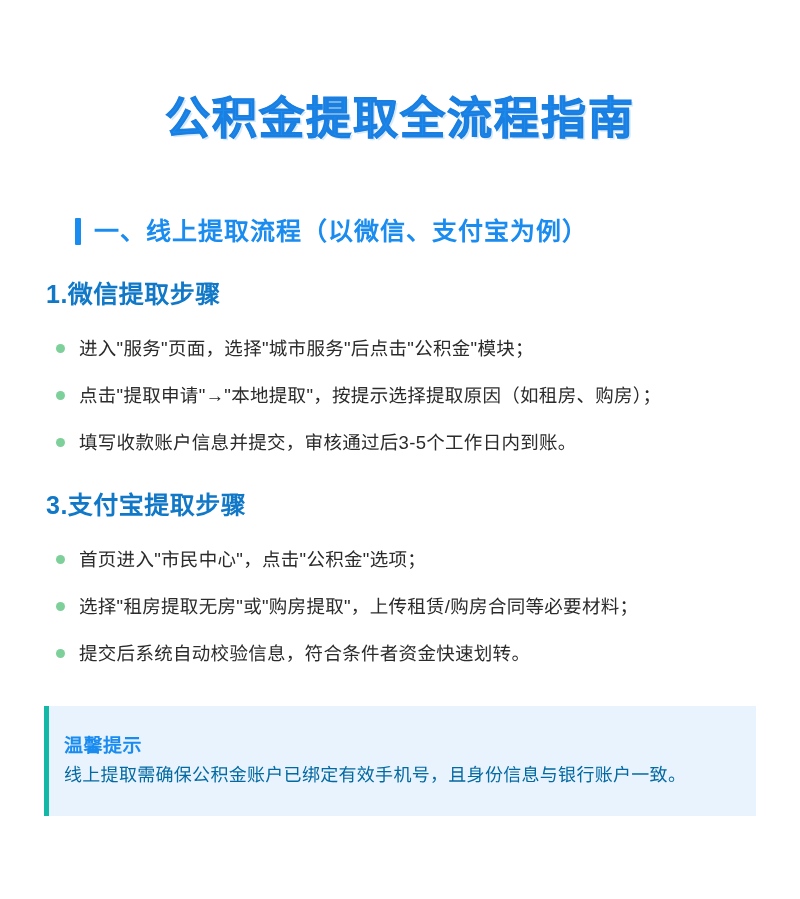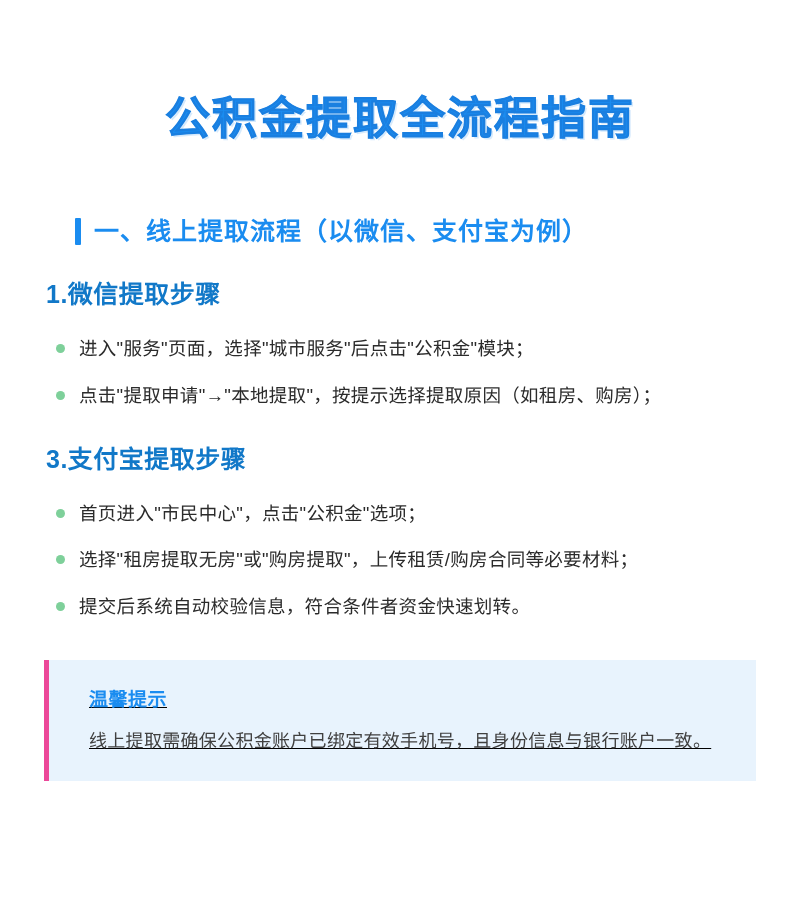--- a/index.html
+++ b/index.html
@@ -98,35 +98,34 @@
     font-size: 18.5px;
     color: #2b2b2b;
     line-height: 1.55;
     letter-spacing: 0.3px;
   }
 
   
   .tip-box {
     margin-top: 38px;
     background: #e8f3fd;
-    border-left: 5px solid #ec4899;
-    padding: 24px 26px 26px 40px;
+    border-left: 5px solid #14b8a6;
+    padding: 24px 26px 26px 15px;
     box-sizing: border-box;
-    text-decoration: underline;
   }
   .tip-title {
     font-size: 19px;
     font-weight: bold;
     color: #1a8cf0;
     letter-spacing: 0.5px;
   }
   .tip-body {
-    margin-top: 16px;
+    margin-top: 4px;
     font-size: 18px;
-    color: #404040;
+    color: #0369a1;
     line-height: 1.6;
     letter-spacing: 0.3px;
   }
 </style>
 </head>
 <body>
 
 <div class="page">
 
   <div class="title-wrap">
@@ -141,20 +140,24 @@
   <h3 class="sub-heading">1.微信提取步骤</h3>
   <ul class="bullets">
     <li>
       <span class="dot"></span>
       <span class="bullet-text">进入"服务"页面，选择"城市服务"后点击"公积金"模块；</span>
     </li>
     <li>
       <span class="dot"></span>
       <span class="bullet-text">点击"提取申请"→"本地提取"，按提示选择提取原因（如租房、购房）；</span>
     </li>
+    <li>
+      <span class="dot"></span>
+      <span class="bullet-text">填写收款账户信息并提交，审核通过后3-5个工作日内到账。</span>
+    </li>
   </ul>
 
   <h3 class="sub-heading">3.支付宝提取步骤</h3>
   <ul class="bullets">
     <li>
       <span class="dot"></span>
       <span class="bullet-text">首页进入"市民中心"，点击"公积金"选项；</span>
     </li>
     <li>
       <span class="dot"></span>

